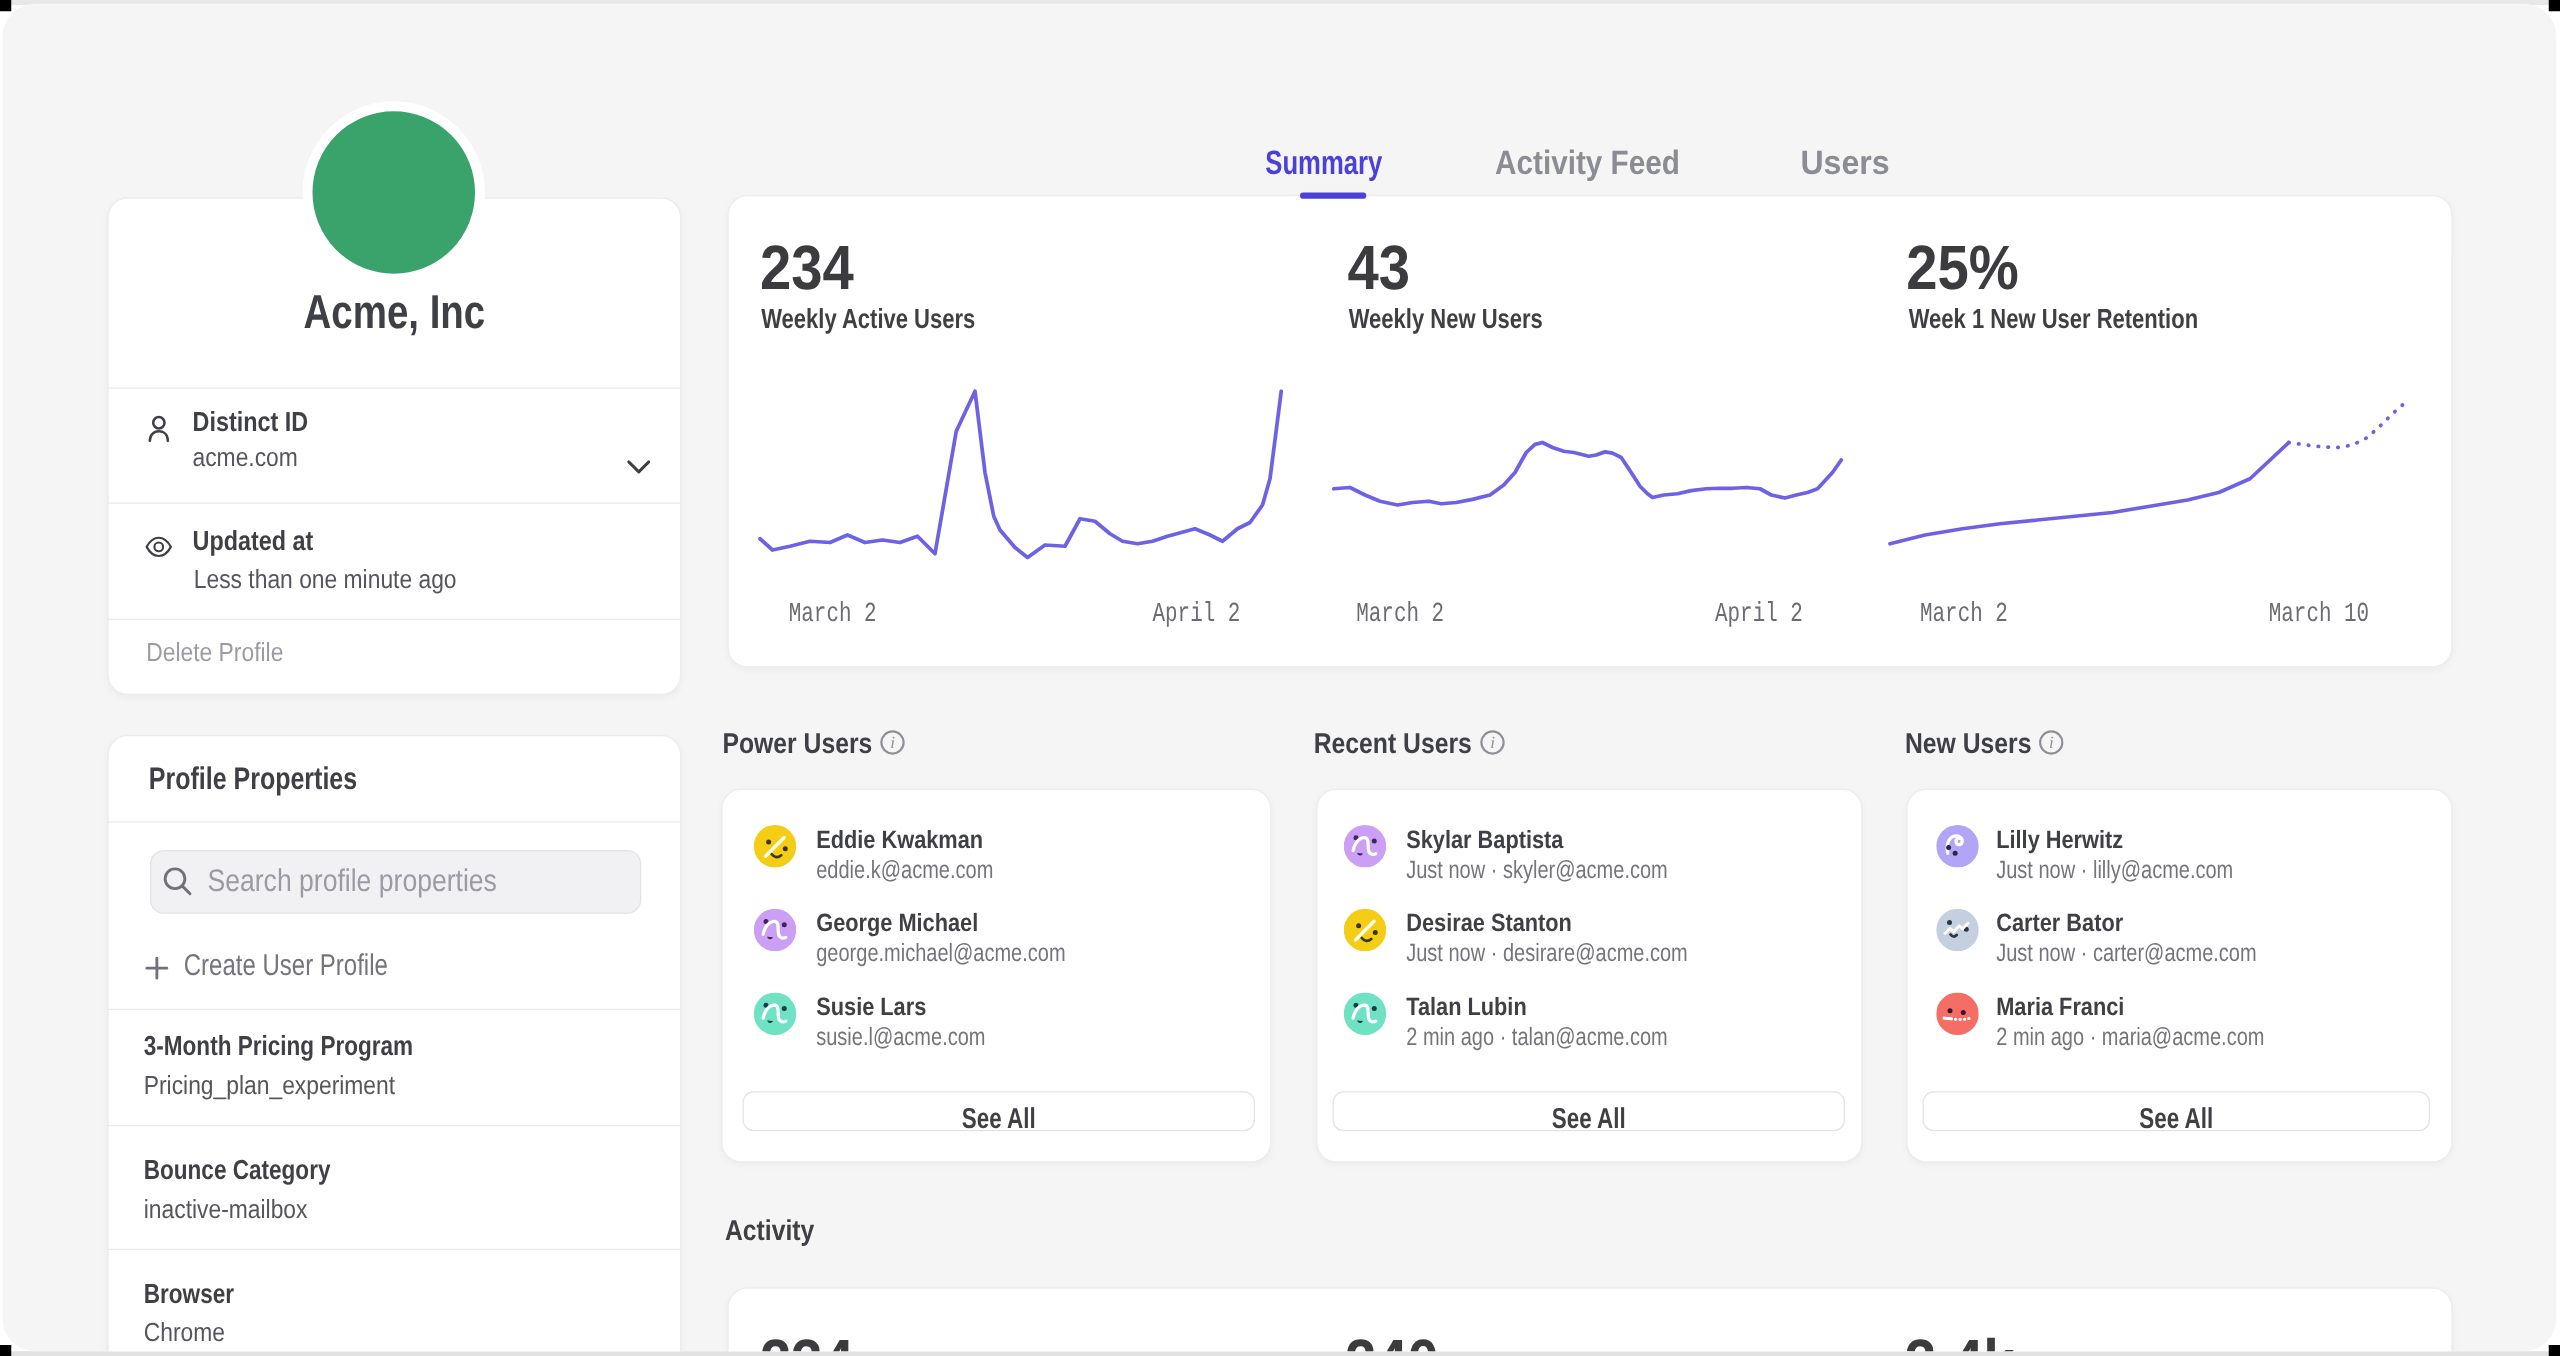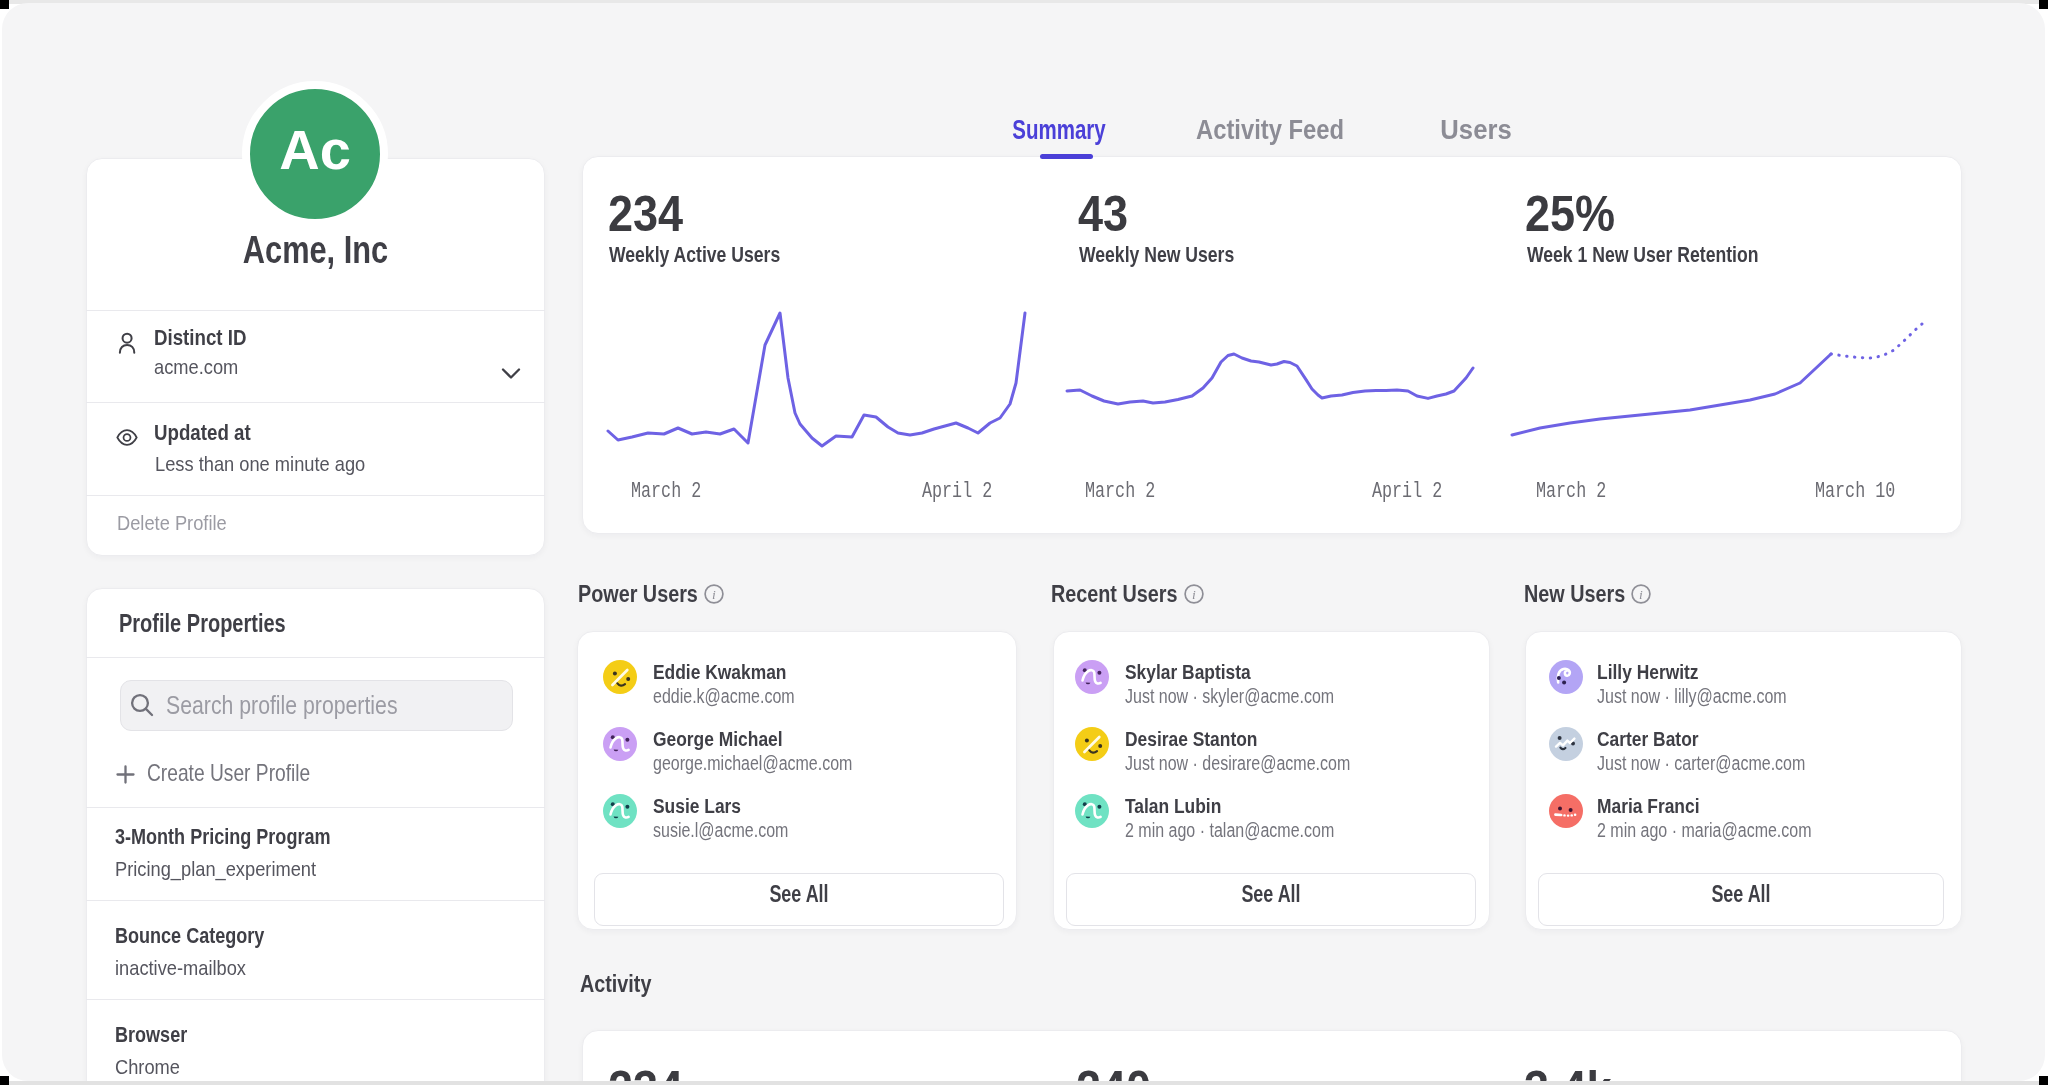--- a/index.html
+++ b/index.html
@@ -22,21 +22,21 @@
 .sx { transform-origin:0 0; }
 .sxc { transform-origin:50% 0; }
 .mono { font-family:"Liberation Mono", monospace; font-size:22px; color:#6b6b72;
   transform:scaleX(0.76); transform-origin:0 0; }
 .colhead { position:absolute; line-height:1; white-space:nowrap; font-size:23px; font-weight:bold;
   color:#3f3f46; transform:scaleX(0.86); transform-origin:0 0; }
 .uname { position:absolute; line-height:1; white-space:nowrap; font-size:20px; font-weight:bold;
   color:#3f3f46; transform:scaleX(0.87); transform-origin:0 0; }
 .uemail { position:absolute; line-height:1; white-space:nowrap; font-size:20px; color:#74747c;
   transform:scaleX(0.80); transform-origin:0 0; }
-.seeall { position:absolute; height:53px; background:#fff; border:1px solid #e3e3e8; border-radius:9px; }
+.seeall { position:absolute; height:32px; background:#fff; border:1px solid #e3e3e8; border-radius:9px; }
 .seetxt { position:absolute; width:100%; text-align:center; top:9px; font-size:23px; font-weight:bold;
   color:#3f3f46; line-height:1; transform:scaleX(0.78); transform-origin:50% 0; }
 .statnum { position:absolute; line-height:1; font-size:50px; font-weight:bold; color:#3b3b40;
   transform:scaleX(0.9); transform-origin:0 0; }
 .statlbl { position:absolute; line-height:1; font-size:22px; font-weight:bold; color:#3f3f46;
   transform:scaleX(0.8); transform-origin:0 0; }
 .plbl { position:absolute; line-height:1; font-size:22px; font-weight:bold; color:#3f3f46;
   transform:scaleX(0.82); transform-origin:0 0; }
 .pval { position:absolute; line-height:1; font-size:21px; color:#55555e;
   transform:scaleX(0.87); transform-origin:0 0; }
@@ -44,22 +44,20 @@
 </head>
 <body>
 <div id="strip-top"></div>
 <div id="strip-bot"></div>
 <div id="panel">
     <div id="world">
 
 <div class="card" id="card1" style="left:86px; top:158px; width:459px; height:398px;"></div>
 <div class="abs" id="avatar" style="left:242px; top:81px; width:146px; height:146px;
   background:#3aa26b; border:8px solid #fff; border-radius:50%;"></div>
-<div class="abs" style="left:242px; top:77px; width:146px; height:146px; text-align:center;
-  line-height:146px; font-size:56px; font-weight:bold; color:#fff;">Ac</div>
 <div class="abs dark sxc" style="left:86px; top:231px; width:459px; text-align:center;
   font-size:38px; font-weight:bold; transform:scaleX(0.81);">Acme, Inc</div>
 <div class="divider" style="left:86px; top:310px; width:459px;"></div>
 <div class="divider" style="left:86px; top:402px; width:459px;"></div>
 <div class="divider" style="left:86px; top:495px; width:459px;"></div>
 <svg class="abs" style="left:116px; top:331px;" width="24" height="24" viewBox="0 0 26 26" fill="none" stroke="#3f3f46" stroke-width="2.2" stroke-linecap="round">
   <circle cx="12" cy="7.8" r="4.9"></circle>
   <path d="M4.2 23.5 C4.2 18.3 7.5 15.2 12 15.2 C16.5 15.2 19.8 18.3 19.8 23.5"></path>
 </svg>
 <div class="abs dark sx" style="left:154px; top:327px; font-size:22px; font-weight:bold;

